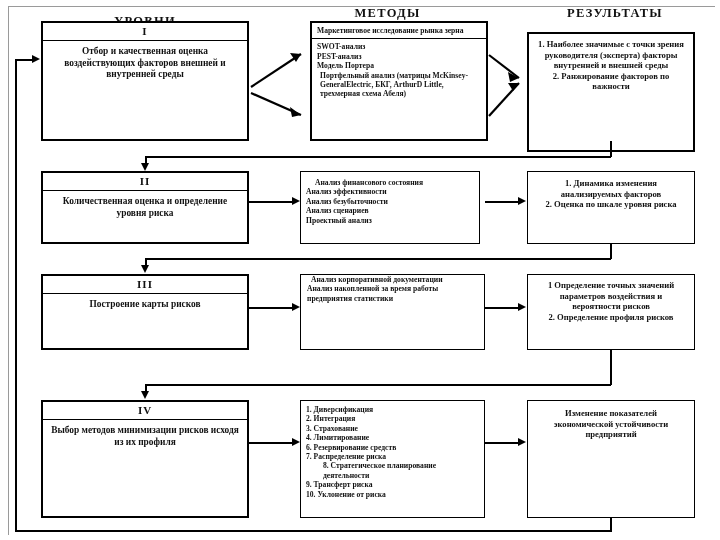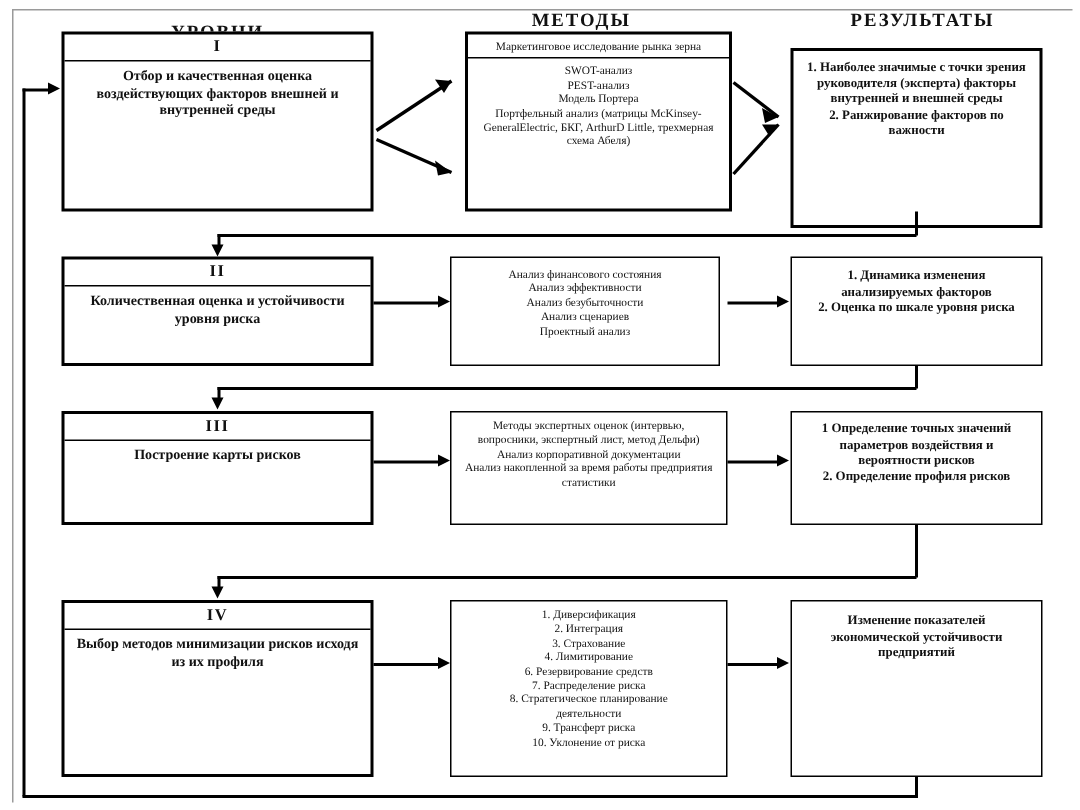--- a/index.html
+++ b/index.html
@@ -24,22 +24,22 @@
   .box.heavy{border-width:2.2px;}
   .roman{
     font-weight:bold;font-size:11px;text-align:center;
     padding:2px 0 3px;border-bottom:1.6px solid #000;letter-spacing:1px;
   }
   .body{
     font-size:9.4px;line-height:11.6px;text-align:center;
     padding:5px 6px 0;font-weight:bold;
   }
   .mini{
-    font-size:7.6px;line-height:9.4px;text-align:center;
-    padding:3px 5px;font-weight:normal;
+    font-size:7.6px;line-height:9.4px;
+    padding:3px 5px;font-weight:bold;
   }
   .mini.sep{border-bottom:1.6px solid #000;}
   .mini.list{padding-top:3px;}
   .res{
     font-size:8.6px;line-height:10.6px;text-align:center;
     padding:5px 7px 0;font-weight:bold;
   }
 
   
   .ln{position:absolute;background:#000;}
@@ -91,21 +91,21 @@
 
   <svg class="diag" style="left:488px;top:21px;" width="40" height="120" viewBox="0 0 40 120">
     <path d="M1,34 L31,57" stroke="#000" stroke-width="2.2" fill="none"></path>
     <path d="M31,57 L20,51 L22,61 Z" fill="#000"></path>
     <path d="M1,95 L31,62" stroke="#000" stroke-width="2.2" fill="none"></path>
     <path d="M31,62 L20,62 L25,70 Z" fill="#000"></path>
   </svg>
 
   <div class="box heavy" style="left:41px;top:171px;width:208px;height:73px;">
     <div class="roman">II</div>
-    <div class="body">Количественная оценка и устойчивости уровня риска</div>
+    <div class="body">Количественная оценка и определение уровня риска</div>
   </div>
 
   <div class="box" style="left:300px;top:171px;width:180px;height:73px;">
     <div class="mini list" style="padding:6px 14px 0;">Анализ финансового состояния</div>
     <div class="mini list" style="padding:0 5px;">Анализ эффективности</div>
     <div class="mini list" style="padding:0 5px;">Анализ безубыточности</div>
     <div class="mini list" style="padding:0 5px;">Анализ сценариев</div>
     <div class="mini list" style="padding:0 5px;">Проектный анализ</div>
   </div>
 
@@ -118,21 +118,20 @@
   <div class="arrow ar-right" style="left:292px;top:197px;"></div>
   <div class="ln hln" style="left:485px;top:201px;width:34px;"></div>
   <div class="arrow ar-right" style="left:518px;top:197px;"></div>
 
   <div class="box heavy" style="left:41px;top:274px;width:208px;height:76px;">
     <div class="roman">III</div>
     <div class="body">Построение карты рисков</div>
   </div>
 
   <div class="box" style="left:300px;top:274px;width:185px;height:76px;">
-    <div class="mini list" style="padding:4px 8px 0;">Методы экспертных оценок (интервью, вопросники, экспертный лист, метод Дельфи)</div>
     <div class="mini list" style="padding:0 10px;">Анализ корпоративной документации</div>
     <div class="mini list" style="padding:0 6px;">Анализ накопленной за время работы предприятия статистики</div>
   </div>
 
   <div class="box" style="left:527px;top:274px;width:168px;height:76px;">
     <div class="res" style="padding-top:5px;">1 Определение точных значений параметров воздействия и вероятности рисков</div>
     <div class="res" style="padding-top:0;">2. Определение профиля рисков</div>
   </div>
 
   <div class="ln hln" style="left:249px;top:307px;width:44px;"></div>

